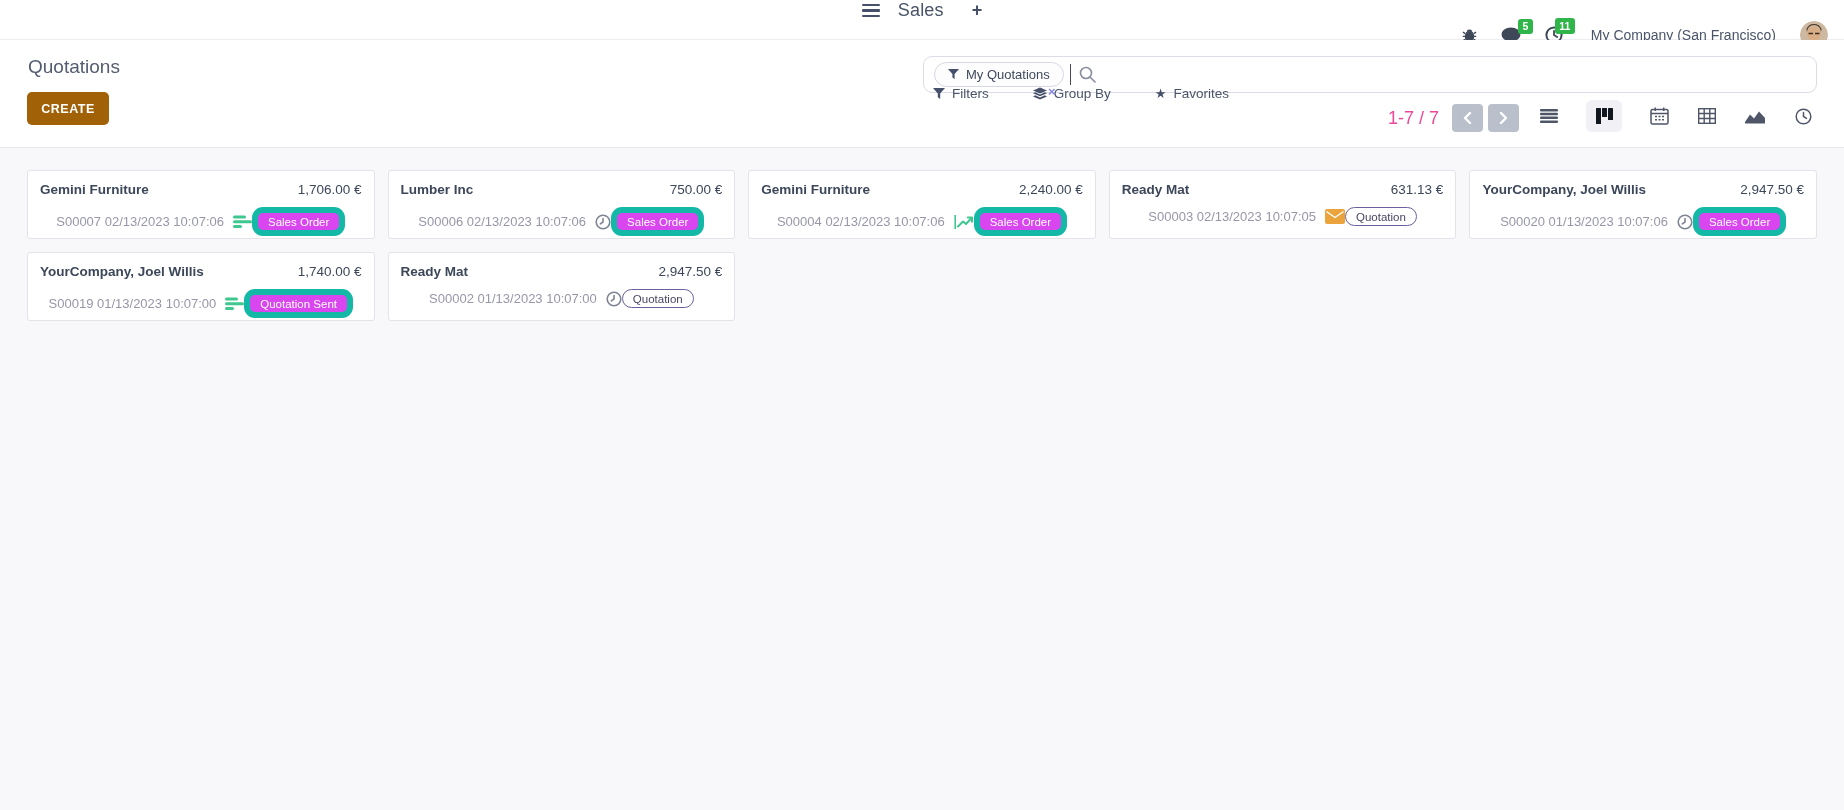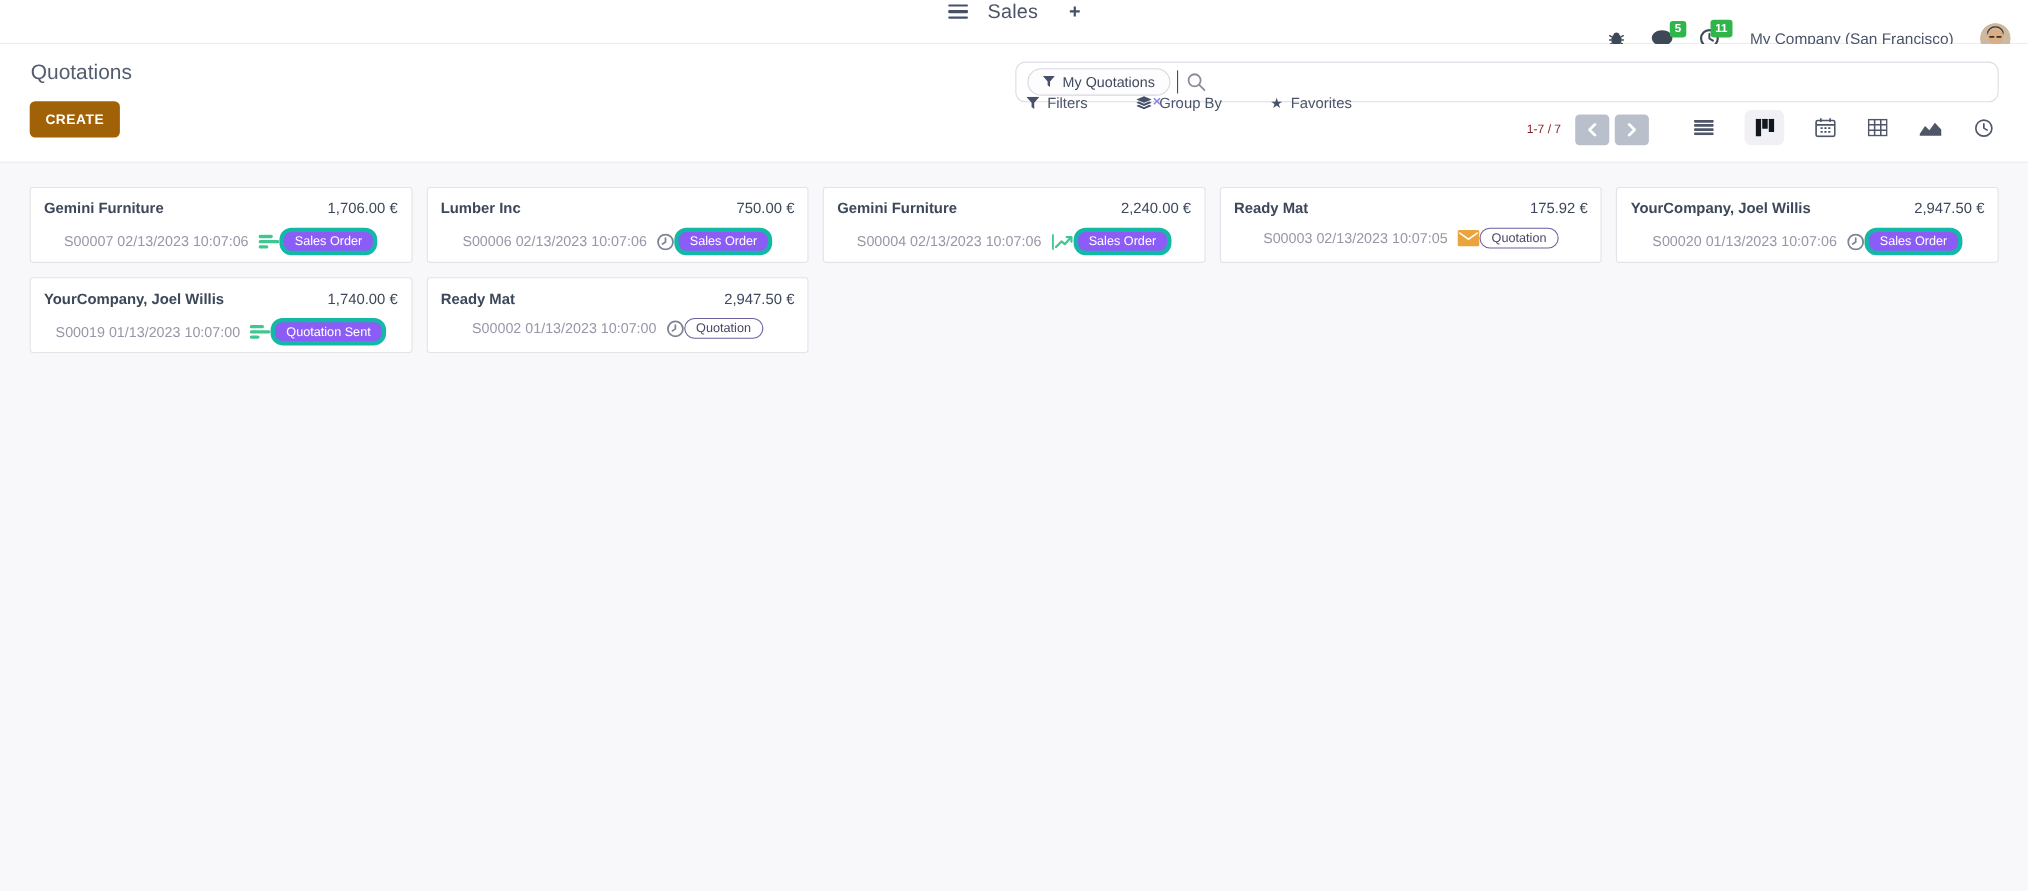--- a/index.html
+++ b/index.html
@@ -42,21 +42,21 @@
   .facet-x { position:absolute; left:124px; top:28px; font-size:13px; color:#8787ea;
              font-weight:700; cursor:pointer; line-height:1; z-index:2; }
   .mag { margin-left:8px; cursor:pointer; display:flex; }
 
   .ctrl-row { position:absolute; left:933px; top:46px; display:flex; align-items:center; gap:44px; }
   .ctrl-item { display:flex; align-items:center; gap:7px; cursor:pointer;
                font-size:13.5px; color:#4a5469; }
   .star-glyph { font-size:13px; color:#46506a; line-height:1; }
 
   .pager { position:absolute; left:1388px; top:64px; height:28px; display:flex; align-items:center; }
-  .pager-text { font-size:11px; color:#7f1d1d; margin-right:13px; }
+  .pager-text { font-size:18px; color:#ec4899; margin-right:13px; }
   .pg-btn { width:31px; height:28px; border:none; border-radius:4px; background:#b9c0cb;
             display:flex; align-items:center; justify-content:center; cursor:pointer; }
   .pg-btn + .pg-btn { margin-left:5px; }
 
   .switcher { position:absolute; left:1538px; top:60px; display:flex; align-items:center; gap:26px; }
   .sw { display:flex; align-items:center; justify-content:center; width:22px; height:32px;
         cursor:pointer; border-radius:6px; }
   .sw.active { width:36px; background:#f1f1f5; }
 
   
@@ -65,21 +65,21 @@
   .card { background:#fff; border:1px solid #e3e3e9; border-radius:3px;
           height:69px; padding:11px 12px 9px; cursor:pointer; }
   .card-top { display:flex; justify-content:space-between; align-items:baseline; }
   .cust { font-size:13.5px; font-weight:700; color:#3c4759; }
   .amt  { font-size:13.5px; color:#3c4759; }
   .card-bottom { display:flex; justify-content:center; align-items:center; margin-top:10px; }
   .cb-left { display:flex; align-items:center; gap:9px; }
   .ref { font-size:13px; color:#9797a8; }
   .cicon { display:flex; align-items:center; }
   .badge { font-size:11.5px; padding:2.5px 10px; border-radius:11px; white-space:nowrap; }
-  .badge.solid { background:#8b5cf6; color:#fff; border:4px solid #14b8a6; }
+  .badge.solid { background:#d946ef; color:#fff; border:6px solid #14b8a6; }
   .badge.outline { background:#fff; color:#4c4566; border:1px solid #6e5e9e; }
 </style>
 </head>
 <body>
 
 <div class="nav">
   <div class="nav-left">
     <div class="burger">
         <span></span>
         <span></span>
@@ -284,21 +284,21 @@
             </svg>
           </span>
         </div>
         <span class="badge solid">Sales Order</span>
       </div>
     </div>
 
     <div class="card">
       <div class="card-top">
         <span class="cust">Ready Mat</span>
-        <span class="amt">175.92 €</span>
+        <span class="amt">631.13 €</span>
       </div>
       <div class="card-bottom">
         <div class="cb-left">
           <span class="ref">S00003 02/13/2023 10:07:05</span>
           <span class="cicon">
             <svg width="20" height="15" viewBox="0 0 20 15">
                 <rect width="20" height="15" rx="2" fill="#eba43c"></rect>
                 <path d="M1.5 2.5 L10 8.5 L18.5 2.5" fill="none" stroke="#fff" stroke-width="1.4"></path>
               </svg>
           </span>

